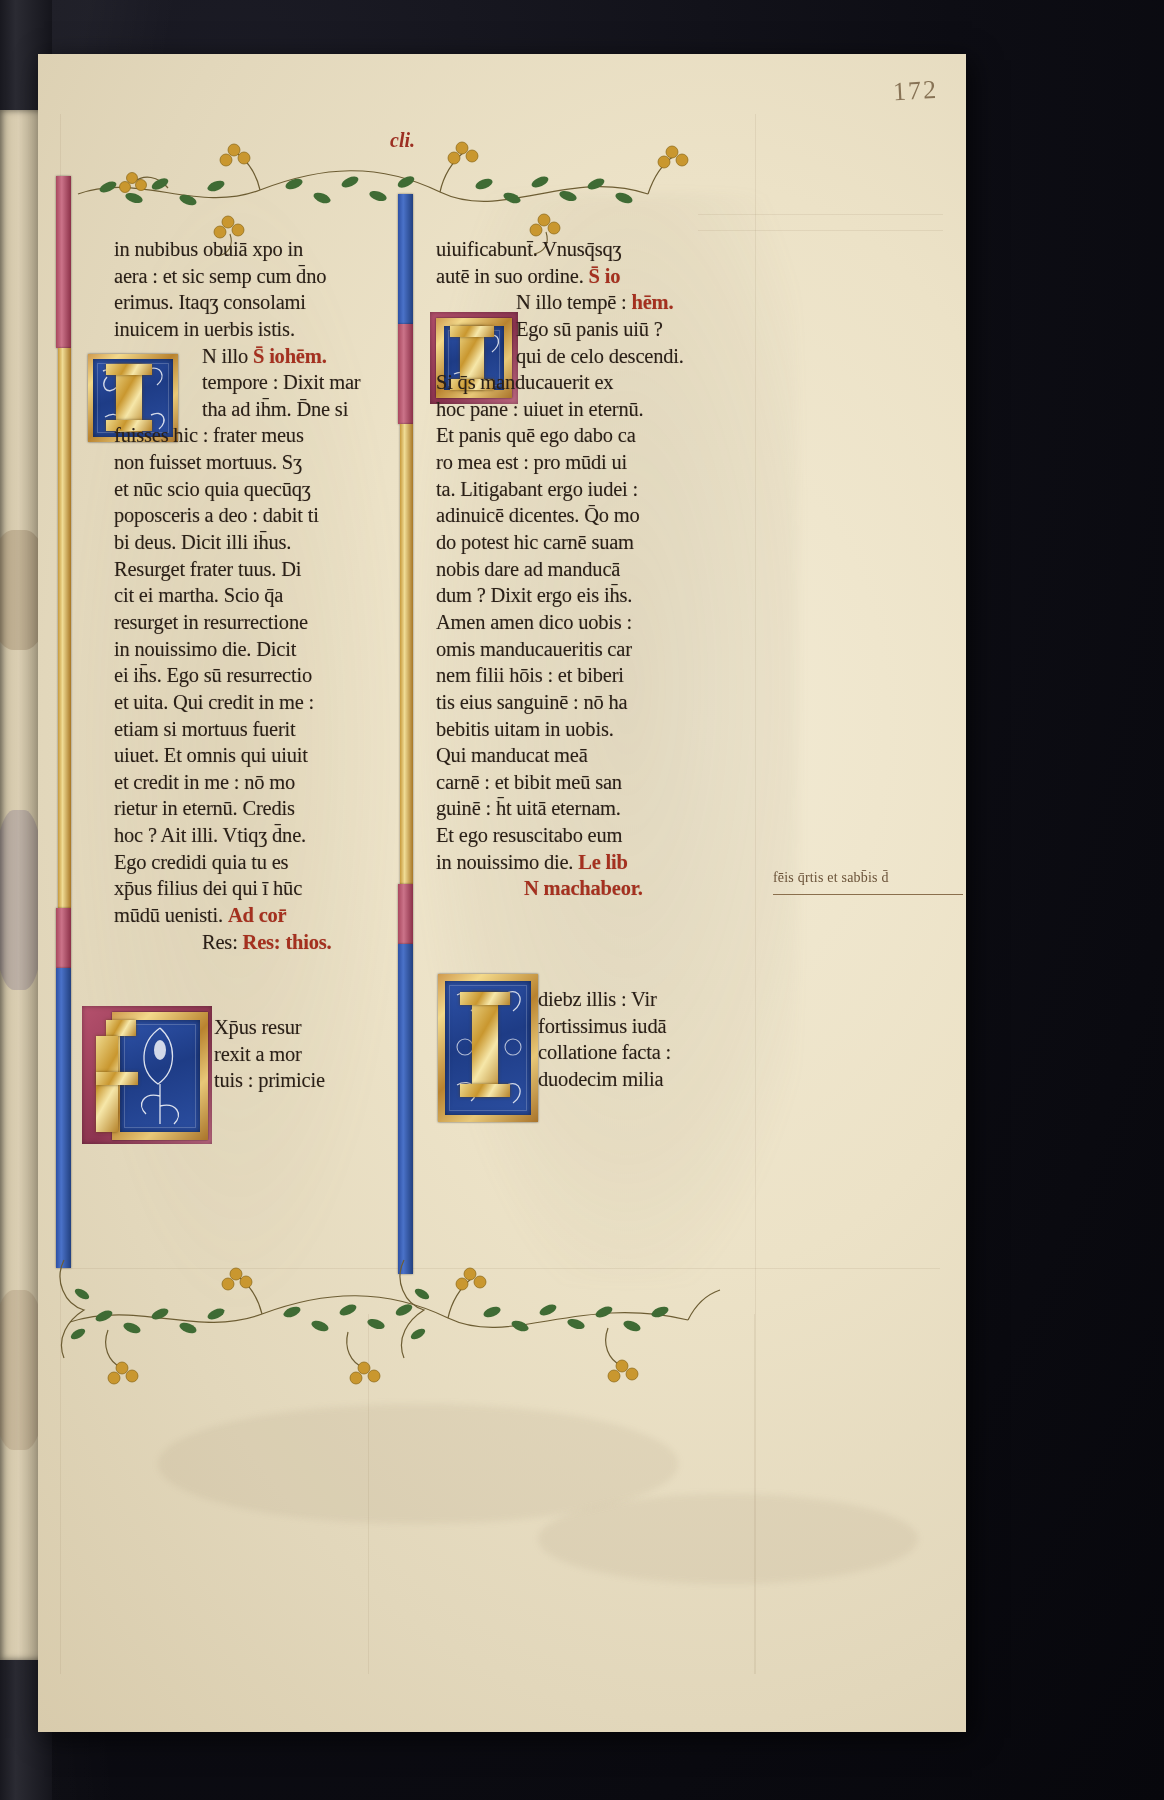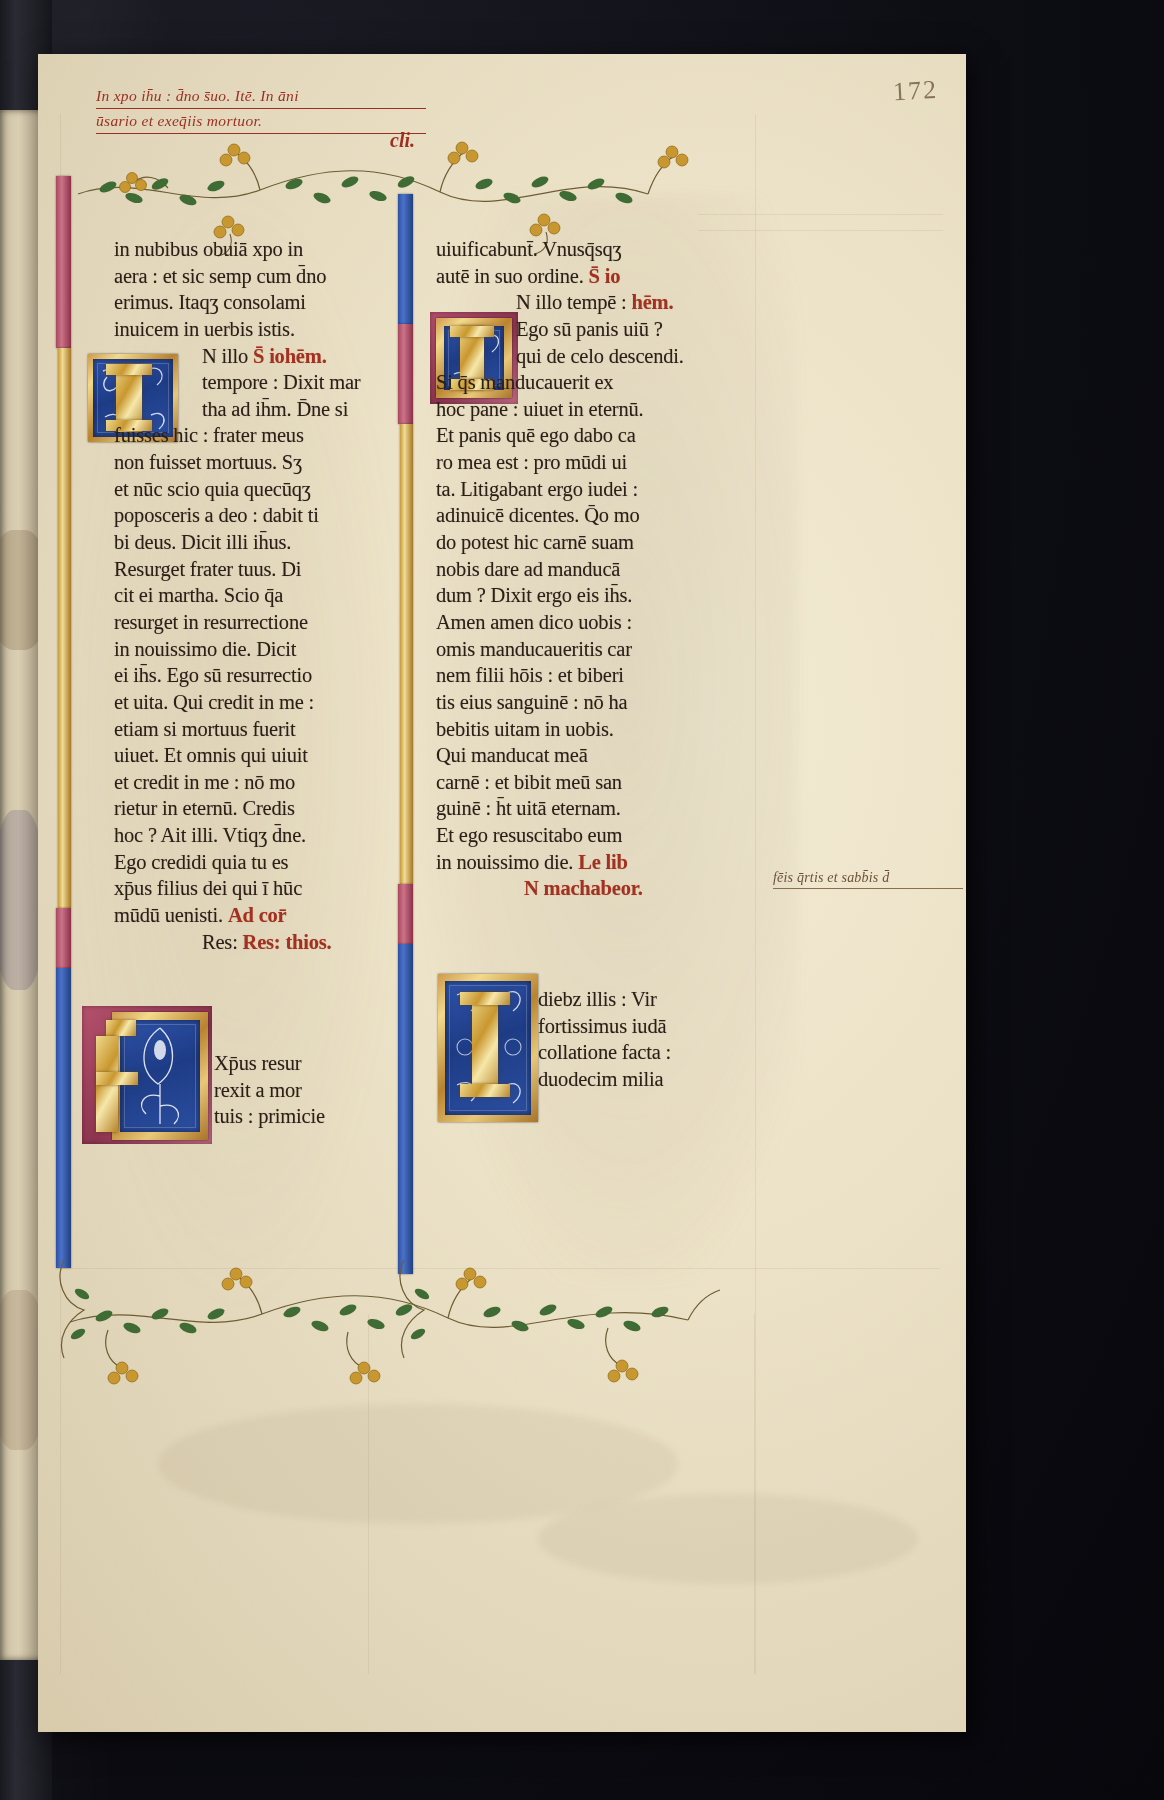--- a/index.html
+++ b/index.html
@@ -122,23 +122,22 @@
     font-weight: bold;
     font-style: italic;
   }
   .margin-note {
     position: absolute;
     left: 735px;
     top: 816px;
     width: 190px;
     color: #6a5238;
     font-size: 14px;
-    font-style: italic;
     border-bottom: 1px solid #8a6f4d;
-    padding-bottom: 2px;
+    padding-bottom: 8px;
     letter-spacing: .2px;
   }
 
   
   .vine {
     position: absolute;
     pointer-events: none;
   }
 
   
@@ -229,24 +228,20 @@
   <div class="vein" style="left:500px;top:1440px;width:380px;height:90px;"></div>
 
   <div class="rule v faint" style="left:22px;top:60px;height:1560px;"></div>
   <div class="rule v faint" style="left:717px;top:60px;height:1560px;"></div>
   <div class="rule h faint" style="left:22px;top:1214px;width:880px;"></div>
   <div class="rule h faint" style="left:660px;top:160px;width:245px;"></div>
   <div class="rule h faint" style="left:660px;top:176px;width:245px;"></div>
 
   <div class="folio-no">172</div>
 
-  <div class="rubric-top">
-    <div class="u">In xpo ih̄u : d̄no s̄uo. Itē. In āni</div>
-    <div class="u">ūsario et exeq̄iis mortuor.</div>
-  </div>
   <div class="chapter-no">cli.</div>
 
   <div class="margin-note">fēis q̄rtis et sabb̄is d̄</div>
 
   <svg class="vine" style="left:10px;top:78px;" width="700" height="90" viewBox="0 0 700 90">
     <g stroke="#6d5d33" stroke-width="1.2" fill="none">
       <path d="M30 62 C 90 40, 150 82, 212 58 S 330 30, 392 60 S 520 36, 600 62"></path>
       <path d="M212 58 C 208 40, 200 30, 190 22"></path>
       <path d="M392 60 C 396 42, 404 30, 416 20"></path>
       <path d="M600 62 C 606 44, 614 32, 626 24"></path>
@@ -419,21 +414,21 @@
     <div class="ln">Ego credidi quia tu es</div>
     <div class="ln">xp̄us filius dei qui ī hūc</div>
     <div class="ln">
       <span>mūdū uenisti.&nbsp;</span><span class="red">Ad cor̄</span>
     </div>
     <div class="ln indent">
       <span>Res:&nbsp;</span><span class="red">Res: thios.</span>
     </div>
   </div>
 
-  <div class="col" style="left:176px;top:960px;width:190px;margin-top:36px;">
+  <div class="col" style="left:176px;top:960px;width:190px;">
     <div class="ln">Xp̄us resur</div>
     <div class="ln">rexit a mor</div>
     <div class="ln">tuis : primicie</div>
   </div>
 
   <div class="col" style="left:398px;top:182px;">
     <div class="ln">uiuificabunt̄. Vnusq̄sqʒ</div>
     <div class="ln">
       <span>autē in suo ordine.&nbsp;</span><span class="red">S̄ io</span>
     </div>

